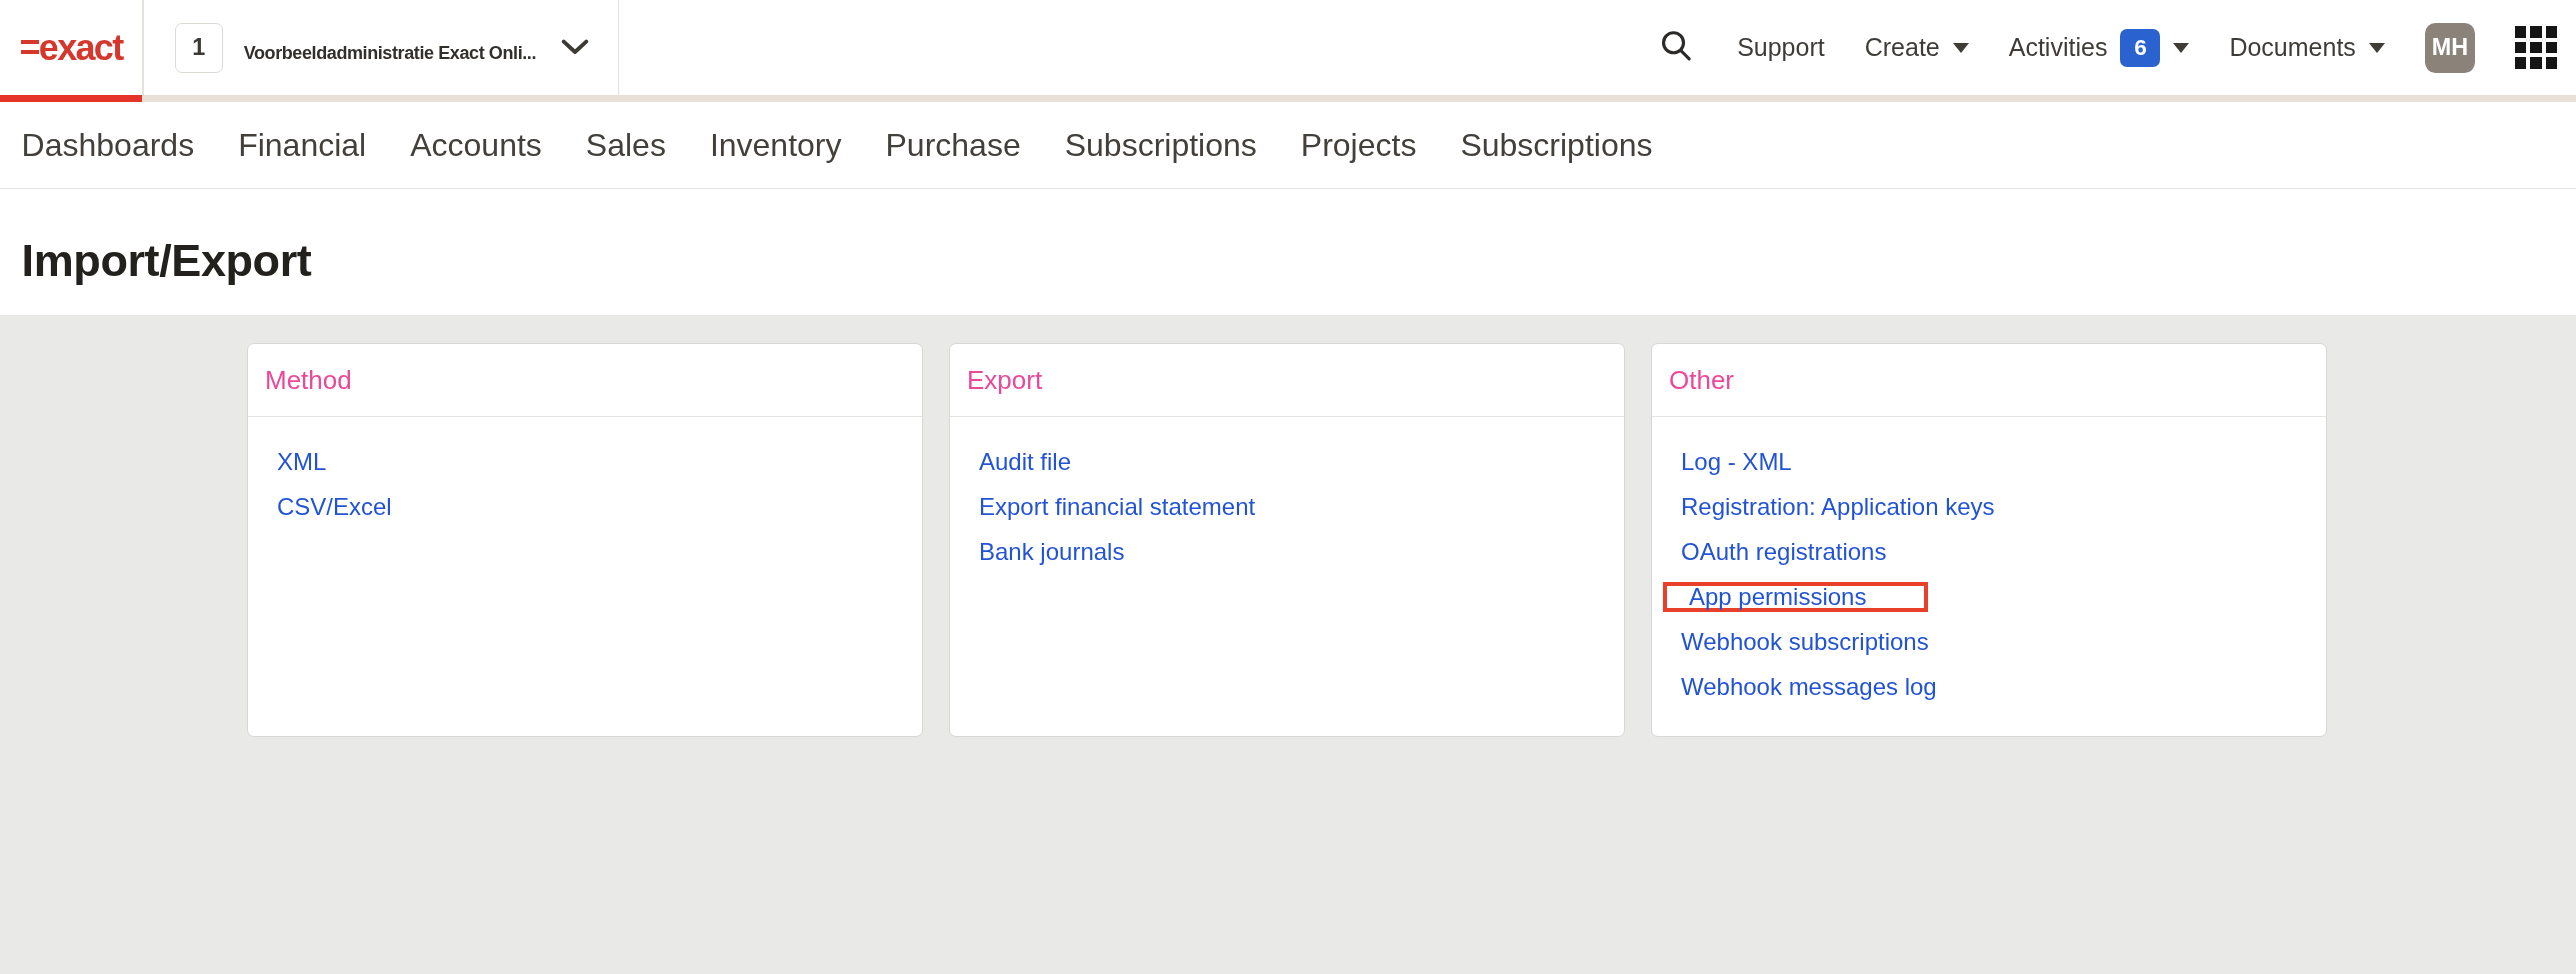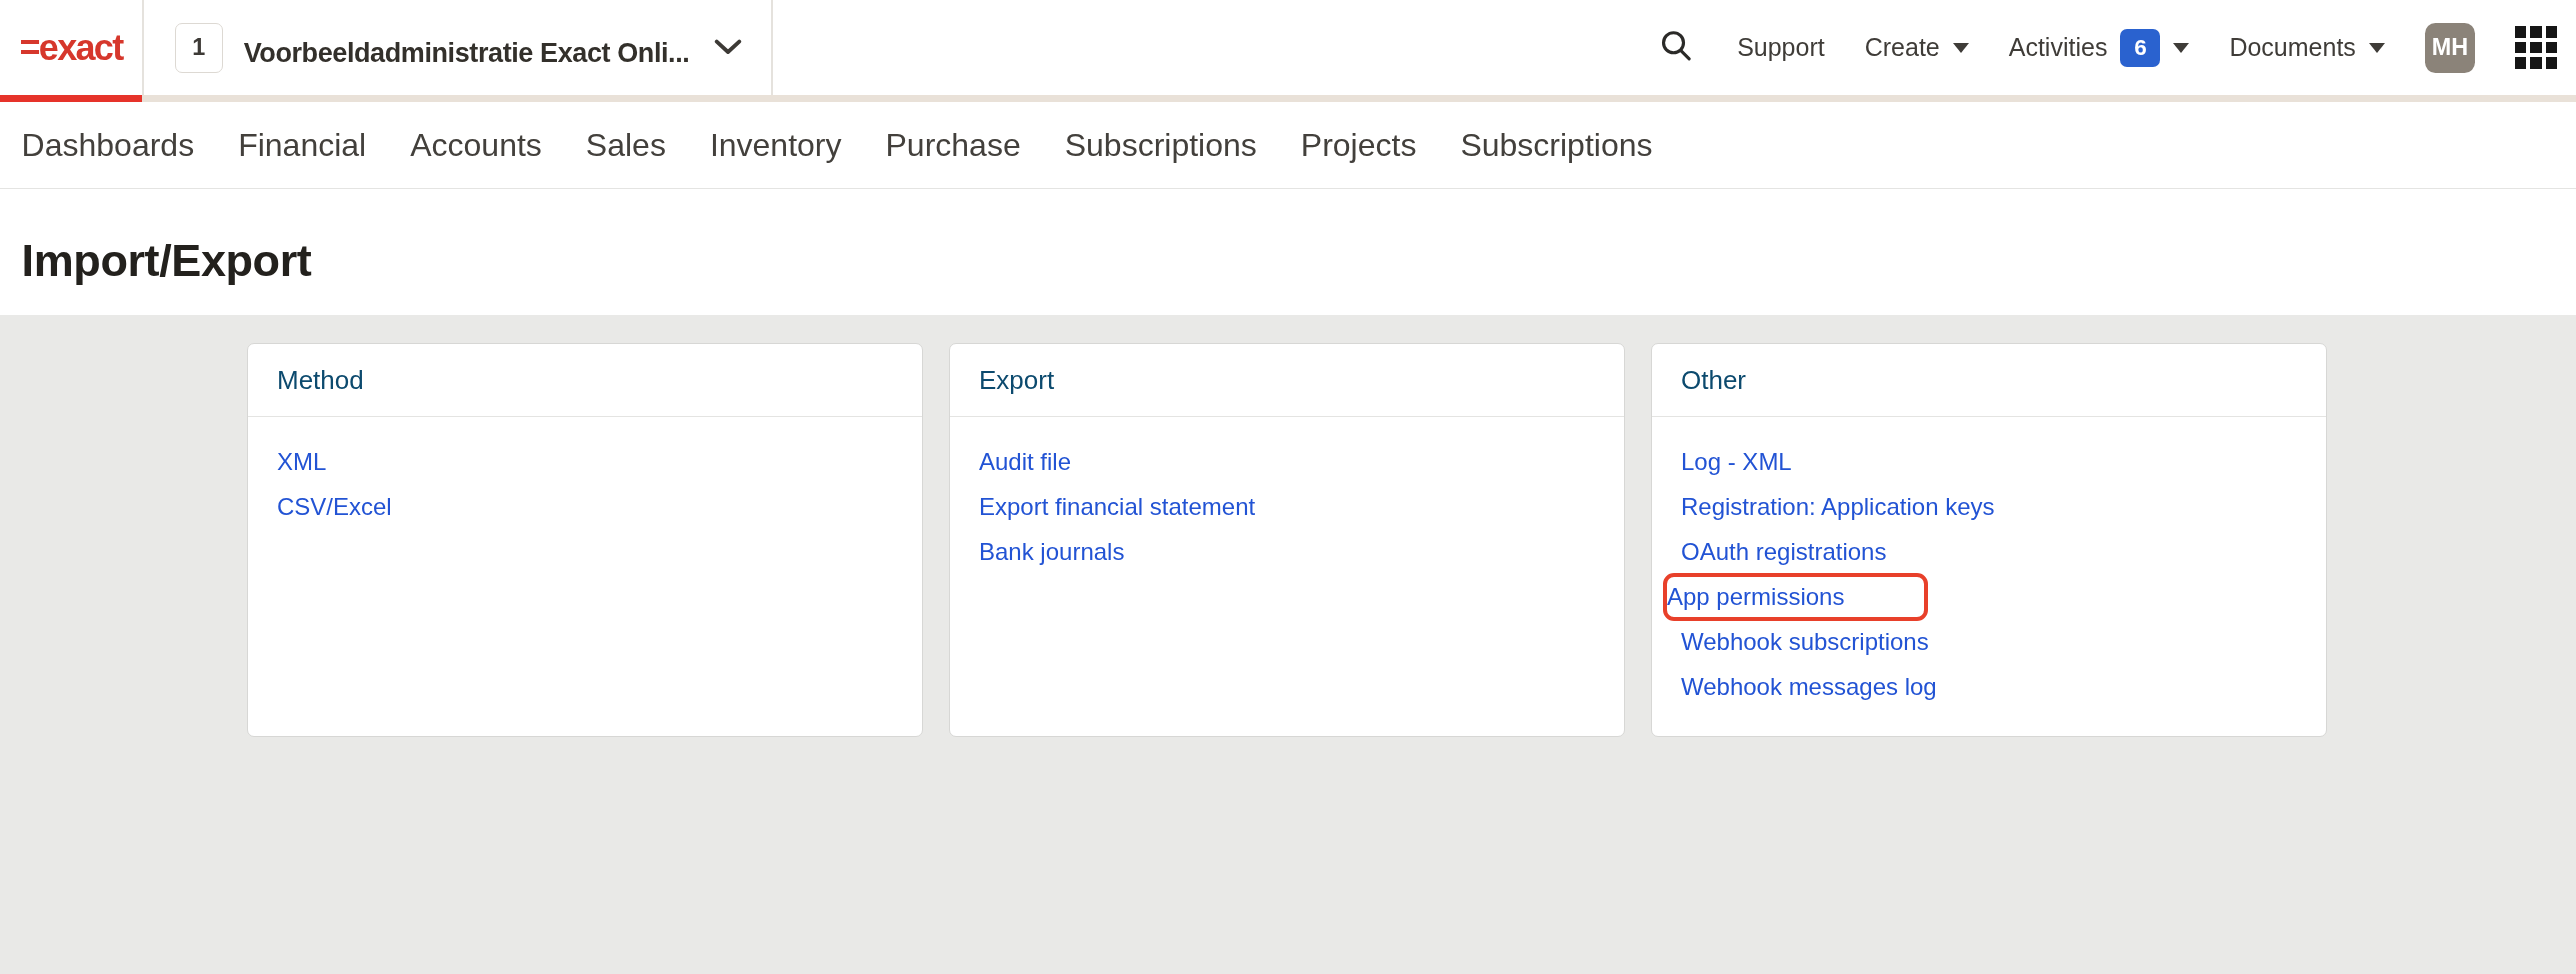--- a/index.html
+++ b/index.html
@@ -12,21 +12,21 @@
   }
 
   
   .topbar { height:95px; display:flex; align-items:center; background:#fff; }
   .logo-area { width:142px; height:95px; display:flex; align-items:center; justify-content:center; flex:0 0 auto; }
   .logo { color:#d6372c; font-size:36px; font-weight:800; letter-spacing:-1.7px; }
   .v-divider { width:1.7px; height:95px; background:#e5e2dd; flex:0 0 auto; }
   .division { display:flex; align-items:center; gap:21px; height:95px; padding:0 29px 0 31px; cursor:pointer; }
   .division-badge { width:48px; height:50px; border:1.7px solid #ddd9d3; border-radius:7px;
     display:flex; align-items:center; justify-content:center; font-size:23.4px; font-weight:700; color:#3d3a36; background:#fff; }
-  .division-name { font-size:27px; font-weight:700; color:#33302b; letter-spacing:-0.4px; white-space:nowrap;margin-top:11px; }
+  .division-name { font-size:18px; font-weight:700; color:#33302b; letter-spacing:-0.4px; white-space:nowrap;margin-top:11px; }
   .chev { margin-left:3.5px; }
   .topbar-spacer { flex:1 1 auto; }
   .topbar-right { display:flex; align-items:center; gap:40px; padding-right:19px; font-size:25px; color:#3f3c38; }
   .search-btn { display:flex; align-items:center; cursor:pointer; }
   .menu-item { display:flex; align-items:center; gap:13px; cursor:pointer; white-space:nowrap; }
   .caret { width:0; height:0; border-left:8.7px solid transparent; border-right:8.7px solid transparent;
     border-top:10.4px solid #3f3c38; }
   .menu-badge { background:#2a62cf; color:#fff; border-radius:7px; min-width:40px; height:38px; padding:0 7px;
     display:flex; align-items:center; justify-content:center; font-size:22.5px; font-weight:700; }
   .avatar { width:50px; height:50px; border-radius:10.4px; background:#8b8379; color:#fff;
@@ -46,26 +46,26 @@
   .nav-item { cursor:pointer; white-space:nowrap; }
 
   
   .page-header { height:126px; background:#fff; padding:48px 0 0 21.6px; }
   .page-title { font-size:45px; line-height:48px; font-weight:600; color:#23211d; letter-spacing:-0.4px; }
 
   
   .content { height:659px; background:#e9e9e7; padding:28px 0 0 247px; display:flex; gap:26px; align-items:flex-start; }
   .card { width:676px; height:394px; background:#fff; border:1.7px solid #d7d7d5; border-radius:7px; overflow:hidden; }
   .card-header { height:73px; border-bottom:1.7px solid #e4e4e2; display:flex; align-items:center;
-    padding-left:29px; font-size:26px; color:#0c4a6e; }
+    padding-left:17px; font-size:26px; color:#ec4899; }
   .card-body { padding:22.5px 0 0 29px;text-align:center; }
   .link-row { height:45px; display:flex; align-items:center; }
   .link { color:#2253d4; font-size:24px; text-decoration:none; cursor:pointer; white-space:nowrap; }
-  .highlight-box { box-sizing:border-box; width:265px; height:48px; border:4.3px solid #e8402a; border-radius:11px;
-    display:flex; align-items:center; padding-left:0; margin-left:-18px; background:transparent; }
+  .highlight-box { box-sizing:border-box; width:265px; height:30px; border:4.3px solid #e8402a; border-radius:0;
+    display:flex; align-items:center; padding-left:22px; margin-left:-18px; background:transparent; }
 </style>
 </head>
 <body>
 
 <header class="topbar">
   <div class="logo-area">
     <span class="logo">=exact</span>
   </div>
   <div class="v-divider"></div>
 

